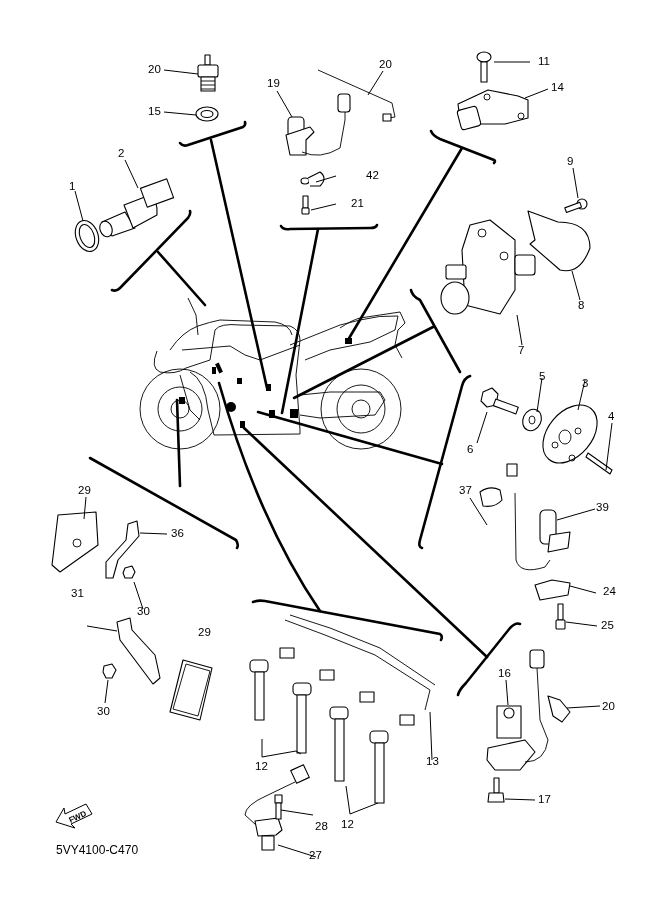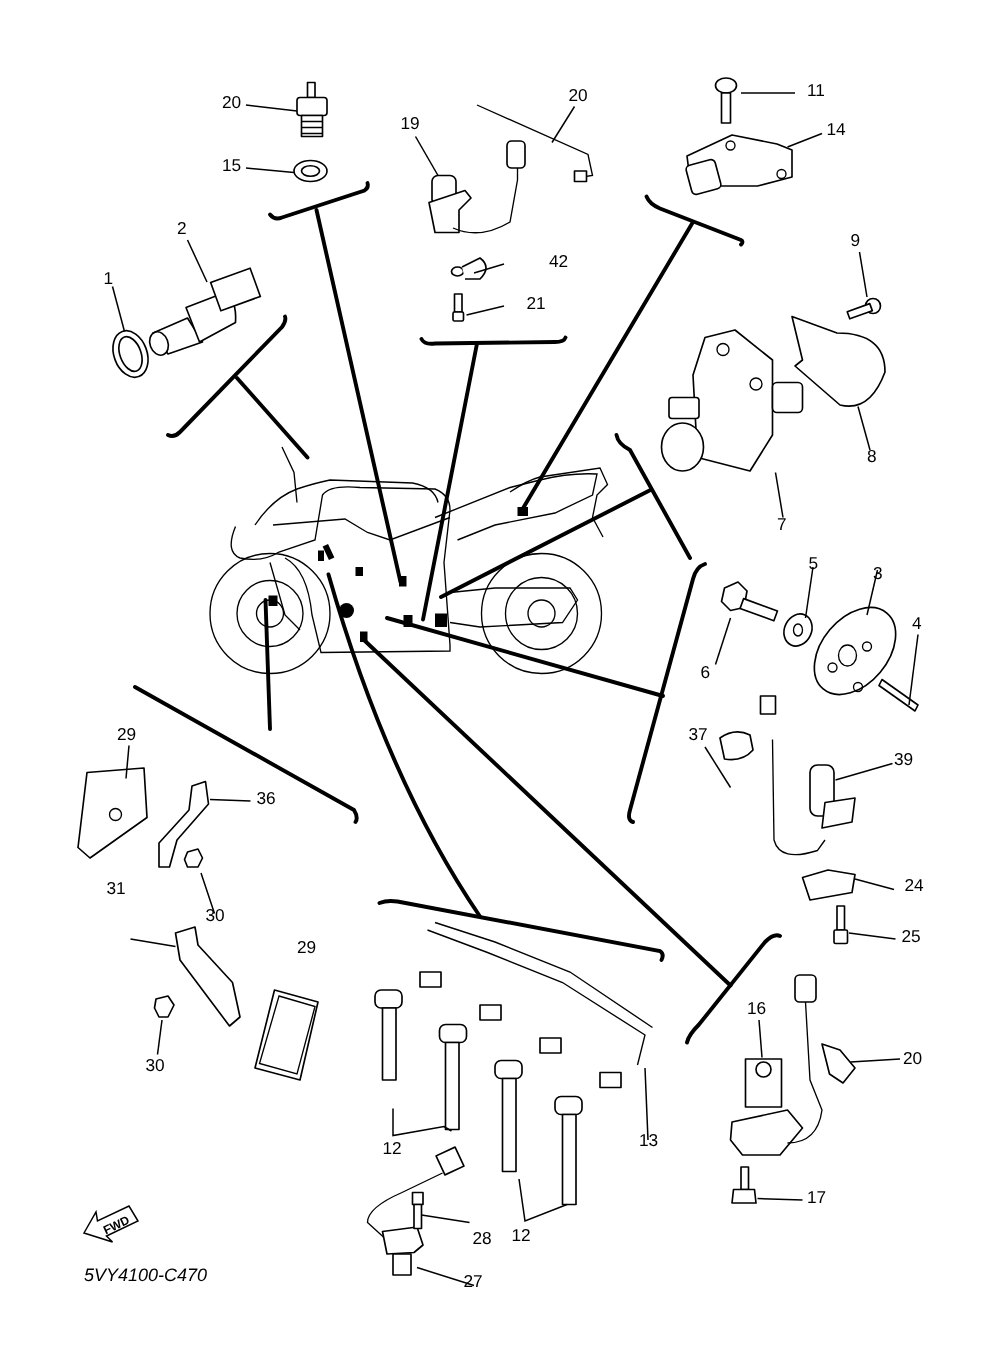--- a/index.html
+++ b/index.html
@@ -3,21 +3,21 @@
 <meta charset="utf-8">
 <style>
   html,body{margin:0;padding:0;background:#fff;}
   body{width:661px;height:913px;position:relative;overflow:hidden;font-family:"Liberation Sans",sans-serif;}
   #dia{position:absolute;left:0;top:0;width:661px;height:913px;}
   .ln{stroke:#000;stroke-width:2.6;fill:none;stroke-linecap:round;}
   .lead{stroke:#000;stroke-width:1;fill:none;}
   .part{stroke:#000;stroke-width:1.1;fill:#fff;stroke-linejoin:round;}
   .thin{stroke:#000;stroke-width:0.9;fill:none;}
   .lbl{position:absolute;font-size:11.5px;color:#000;line-height:1;white-space:nowrap;}
-  .code{position:absolute;left:56px;top:843px;font-size:12px;color:#000;font-style:italic;}
+  .code{position:absolute;left:56px;top:843px;font-size:12px;color:#000;}
   .fwd{position:absolute;left:54px;top:800px;}
 </style>
 </head>
 <body>
 
 <svg id="dia" viewBox="0 0 661 913">
 
   <g>
     <path class="ln" d="M180 143 Q183 147 188 145 L243 127 Q246 125 245 122"></path>
     <path class="ln" d="M112 290 Q116 292 120 288 L188 218 Q191 214 190 211"></path>

